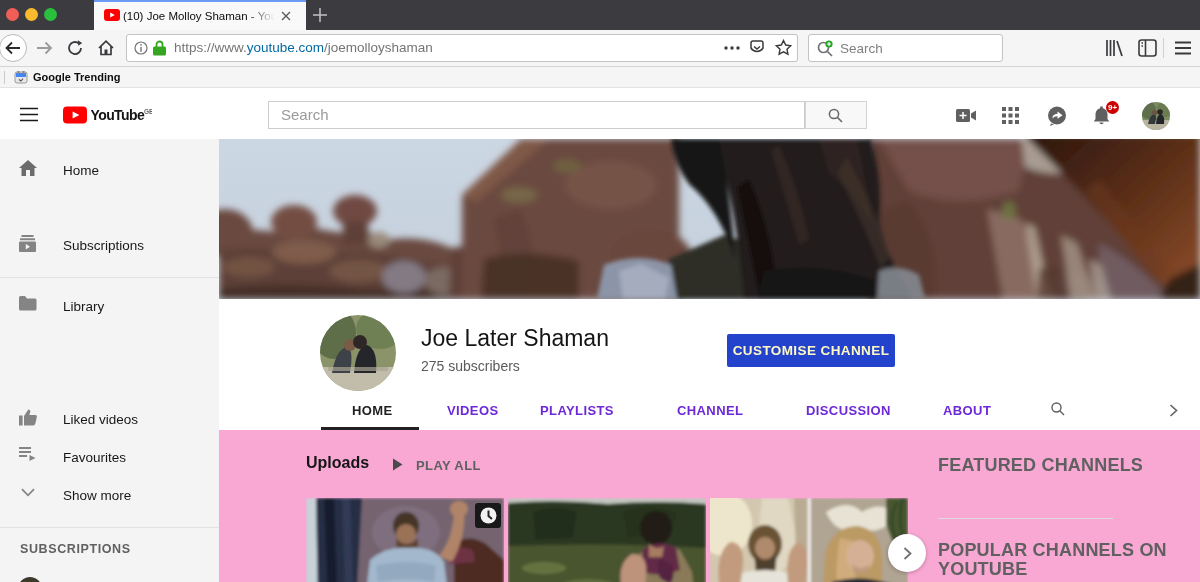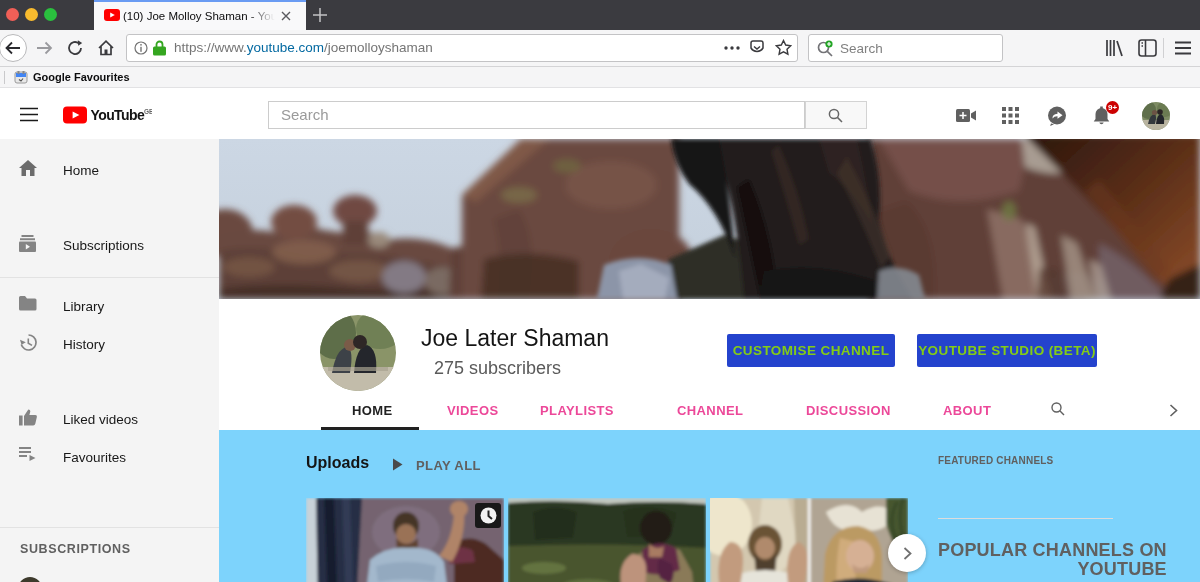--- a/index.html
+++ b/index.html
@@ -22,23 +22,23 @@
   #ytsearchbtn{left:805px;top:101px;width:62px;height:28px;border:1px solid #d3d3d3;box-sizing:border-box;background:#f8f8f8;}
   
   #sidebar{left:0;top:139px;width:219px;height:443px;background:#f4f4f4;overflow:hidden;}
   .sitem{position:absolute;left:0;width:219px;height:24px;}
   .sitem svg{position:absolute;left:19px;top:0;}
   .sitem .lbl{position:absolute;left:63px;top:3px;font-size:13.5px;color:#181818;}
   .sdiv{position:absolute;left:0;width:219px;height:1px;background:#e2e2e2;}
   
   #banner{left:219px;top:139px;width:981px;height:160px;overflow:hidden;}
   #chanhead{left:219px;top:299px;width:981px;height:131px;background:#fff;}
-  .bluebtn{position:absolute;top:35px;height:33px;background:#2443cd;color:#84cc16;font-size:13.5px;font-weight:bold;letter-spacing:.4px;text-align:center;line-height:33px;border-radius:2px;}
-  .tab{position:absolute;top:104px;font-size:13px;font-weight:bold;color:#ec4899;letter-spacing:.4px;}
-  #content{left:219px;top:430px;width:981px;height:152px;background:#7dd3fc;text-align:right;}
+  .bluebtn{position:absolute;top:35px;height:33px;background:#2443cd;color:#fef9c3;font-size:13.5px;font-weight:bold;letter-spacing:.4px;text-align:center;line-height:33px;border-radius:2px;}
+  .tab{position:absolute;top:104px;font-size:13px;font-weight:bold;color:#6d28d9;letter-spacing:.4px;}
+  #content{left:219px;top:430px;width:981px;height:152px;background:#f9a8d4;}
   .thumb{position:absolute;top:68px;width:198px;height:112px;overflow:hidden;}
 </style>
 </head>
 <body>
 <div id="stage">
 
   <div class="abs" id="titlebar"></div>
   <div class="abs tl" style="left:6px;background:#f05f57;"></div>
   <div class="abs tl" style="left:25px;background:#f8bb2e;"></div>
   <div class="abs tl" style="left:44px;background:#2ac03e;"></div>
@@ -119,21 +119,21 @@
 
   <div class="abs" id="bookbar"></div>
   <div class="abs" style="left:4px;top:71px;width:1px;height:13px;background:#c9c9cb;"></div>
   <svg class="abs" style="left:14px;top:70px" width="14" height="14" viewBox="0 0 14 14">
       <rect x="1" y="2" width="12" height="11" rx="2" fill="#e8e8e8" stroke="#9a9a9a" stroke-width="1"></rect>
       <rect x="2" y="3" width="10" height="4" fill="#4285f4"></rect>
       <rect x="3.5" y="1" width="2" height="3" fill="#888"></rect>
       <rect x="8.5" y="1" width="2" height="3" fill="#888"></rect>
       <path d="M5 9.5 L7 11 L9 8.5" stroke="#555" stroke-width="1.2" fill="none"></path>
     </svg>
-  <div class="abs" style="left:33px;top:71px;font-size:11px;font-weight:bold;color:#0c0c0d;">Google Favourites</div>
+  <div class="abs" style="left:33px;top:71px;font-size:11px;font-weight:bold;color:#0c0c0d;">Google Trending</div>
 
   <div class="abs" id="ytheader"></div>
   <svg class="abs" style="left:20px;top:107px" width="18" height="15" viewBox="0 0 18 15">
       <path d="M0 1.5 H18 M0 7.5 H18 M0 13.5 H18" stroke="#1a1a1a" stroke-width="1.6"></path>
     </svg>
   <svg class="abs" style="left:63px;top:106px" width="89" height="20" viewBox="0 0 89 20">
     <rect x="0" y="0.5" width="24" height="17" rx="4" fill="#f00"></rect>
     <path d="M9.6 5.5 L16.4 9 L9.6 12.5 Z" fill="#fff"></path>
     <text x="27.5" y="13.8" font-family="Liberation Sans" font-size="14" font-weight="bold" letter-spacing="-0.6" fill="#141414">YouTube</text>
     <text x="81" y="7.5" font-family="Liberation Sans" font-size="6.5" font-weight="bold" fill="#666">GB</text>
@@ -207,41 +207,39 @@
         </svg>
       <div class="lbl">Subscriptions</div>
     </div>
     <div class="sdiv" style="top:138px;"></div>
     <div class="sitem" style="top:157px;">
       <svg width="18" height="15" viewBox="0 0 18 15">
           <path d="M0 1.5 a1.5 1.5 0 0 1 1.5-1.5 h4.5 l2 2.5 h8 a1.5 1.5 0 0 1 1.5 1.5 v9 a1.5 1.5 0 0 1-1.5 1.5 h-14.5 a1.5 1.5 0 0 1-1.5-1.5 Z" fill="#848484"></path>
         </svg>
       <div class="lbl">Library</div>
     </div>
-    <div class="sitem" style="top:195px;">
-      <svg width="18" height="17" viewBox="0 0 18 17">
-          <path d="M9.5 1 a7.5 7.5 0 1 1-7.2 9.6" stroke="#848484" stroke-width="1.7" fill="none"></path>
-          <path d="M1 5.8 L2.5 10.7 L6.8 8.2 Z" fill="#848484"></path>
-          <path d="M9.3 4.5 V9.3 L13 11.4" stroke="#848484" stroke-width="1.6" fill="none"></path>
-        </svg>
-      <div class="lbl">History</div>
-    </div>
     <div class="sitem" style="top:270px;">
       <svg width="18" height="17" viewBox="0 0 18 17">
           <rect x="0" y="6.5" width="3.6" height="10" fill="#848484"></rect>
           <path d="M5 16.5 V7 L9.3 0.4 C10.6 0.4 11.3 1.3 11.3 2.4 L10.4 6 H16 a1.8 1.8 0 0 1 1.8 2.2 L16.3 14.8 A2.2 2.2 0 0 1 14.1 16.5 Z" fill="#848484"></path>
         </svg>
       <div class="lbl">Liked videos</div>
     </div>
     <div class="sitem" style="top:308px;">
       <svg width="17" height="14" viewBox="0 0 17 14">
           <path d="M0 1 H12 M0 5 H12 M0 9 H8" stroke="#848484" stroke-width="2"></path>
           <path d="M10.5 8 L16.5 11 L10.5 14 Z" fill="#848484"></path>
         </svg>
       <div class="lbl">Favourites</div>
+    </div>
+    <div class="sitem" style="top:346px;">
+      <svg width="14" height="9" viewBox="0 0 14 9" style="left:21px;top:3px;">
+          <path d="M1 1.2 L7 7.4 L13 1.2" stroke="#848484" stroke-width="1.7" fill="none"></path>
+        </svg>
+      <div class="lbl">Show more</div>
     </div>
     <div class="sdiv" style="top:388px;"></div>
     <div class="abs" style="left:20px;top:403px;font-size:12.5px;font-weight:bold;color:#606060;letter-spacing:.6px;">SUBSCRIPTIONS</div>
     <div class="abs" style="left:18px;top:438px;width:24px;height:24px;border-radius:50%;background:#3d3a2c;"></div>
     <div class="abs" style="left:63px;top:440px;font-size:13.5px;color:#181818;">New Paradig</div>
   </div>
 
   <div class="abs" id="banner">
   <svg width="981" height="160" viewBox="0 0 981 160">
     <defs>
@@ -331,23 +329,22 @@
         <ellipse cx="60" cy="14" rx="24" ry="20" fill="#708055"></ellipse>
         <rect y="52" width="76" height="24" fill="#c2bcaa"></rect>
         <path d="M12 58 Q16 34 27 32 Q34 34 30 58 Z" fill="#3d4248"></path>
         <path d="M34 58 Q36 32 47 30 Q58 34 56 58 Z" fill="#24262c"></path>
         <circle cx="30" cy="30" r="6" fill="#7a5b48"></circle>
         <circle cx="40" cy="27" r="7" fill="#2e2726"></circle>
         <path d="M8 52 h60 v4 h-60 Z" fill="#a8a290" opacity="0.7"></path>
       </g>
     </svg>
     <div class="abs" style="left:202px;top:26px;font-size:23px;color:#141414;">Joe Later Shaman</div>
-    <div class="abs" style="left:202px;top:59px;font-size:18px;color:#5a5a5a;margin-left:13px;">275 subscribers</div>
+    <div class="abs" style="left:202px;top:59px;font-size:14px;color:#5a5a5a;">275 subscribers</div>
     <div class="bluebtn" style="left:508px;width:168px;">CUSTOMISE CHANNEL</div>
-    <div class="bluebtn" style="left:698px;width:180px;">YOUTUBE STUDIO (BETA)</div>
     <div class="tab" style="left:133px;color:#212121;">HOME</div>
     <div class="tab" style="left:228px;">VIDEOS</div>
     <div class="tab" style="left:321px;">PLAYLISTS</div>
     <div class="tab" style="left:458px;">CHANNEL</div>
     <div class="tab" style="left:587px;">DISCUSSION</div>
     <div class="tab" style="left:724px;">ABOUT</div>
     <svg class="abs" style="left:832px;top:103px" width="14" height="14" viewBox="0 0 14 14">
         <circle cx="5.5" cy="5.5" r="4.5" stroke="#606060" stroke-width="1.4" fill="none"></circle>
         <path d="M8.8 8.8 L13 13" stroke="#606060" stroke-width="1.4"></path>
       </svg>
@@ -356,21 +353,21 @@
       </svg>
     <div class="abs" style="left:102px;top:128px;width:98px;height:3px;background:#212121;"></div>
   </div>
 
   <div class="abs" id="content">
     <div class="abs" style="left:87px;top:24px;font-size:16px;font-weight:bold;color:#141414;">Uploads</div>
     <svg class="abs" style="left:173px;top:28px" width="11" height="13" viewBox="0 0 11 13">
         <path d="M1 0.5 L10.5 6.5 L1 12.5 Z" fill="#4a4a4a"></path>
       </svg>
     <div class="abs" style="left:197px;top:28px;font-size:13px;font-weight:bold;color:#606060;letter-spacing:.4px;">PLAY ALL</div>
-    <div class="abs" style="left:719px;top:25px;font-size:10px;font-weight:bold;color:#606060;letter-spacing:.2px;">FEATURED CHANNELS</div>
+    <div class="abs" style="left:719px;top:25px;font-size:18px;font-weight:bold;color:#606060;letter-spacing:.2px;">FEATURED CHANNELS</div>
     <div class="abs" style="left:719px;top:88px;width:175px;height:1px;background:#dcdcdc;"></div>
     <div class="abs" style="left:719px;top:111px;font-size:18px;font-weight:bold;color:#606060;letter-spacing:.2px;line-height:19px;">POPULAR CHANNELS ON<br>YOUTUBE</div>
     <div class="thumb" style="left:87px;" id="th1">
       <svg width="198" height="112" viewBox="0 0 198 112">
         <defs>
             <filter id="tb" x="-15%" y="-15%" width="130%" height="130%">
               <feGaussianBlur stdDeviation="1.5"></feGaussianBlur>
             </filter>
           </defs>
         <g filter="url(#tb)">

